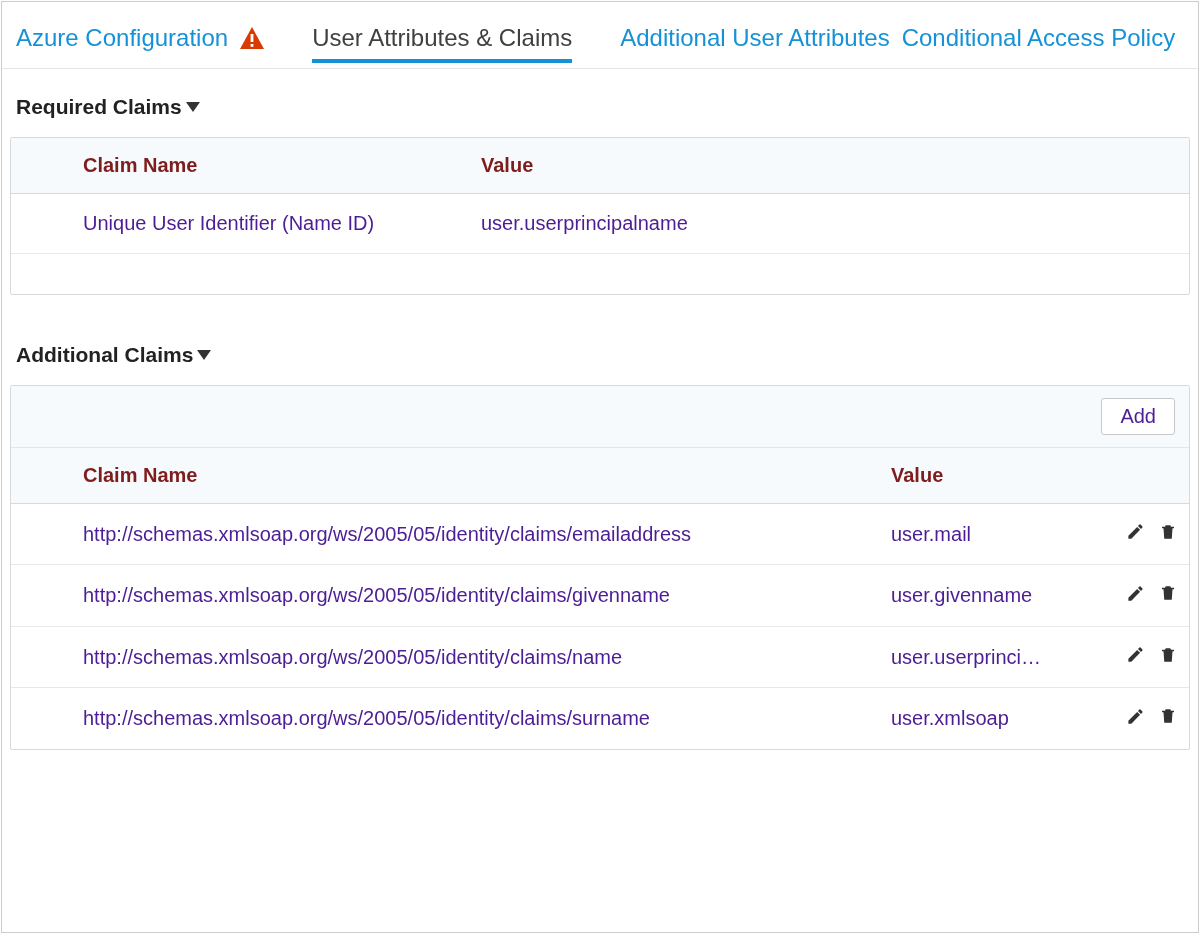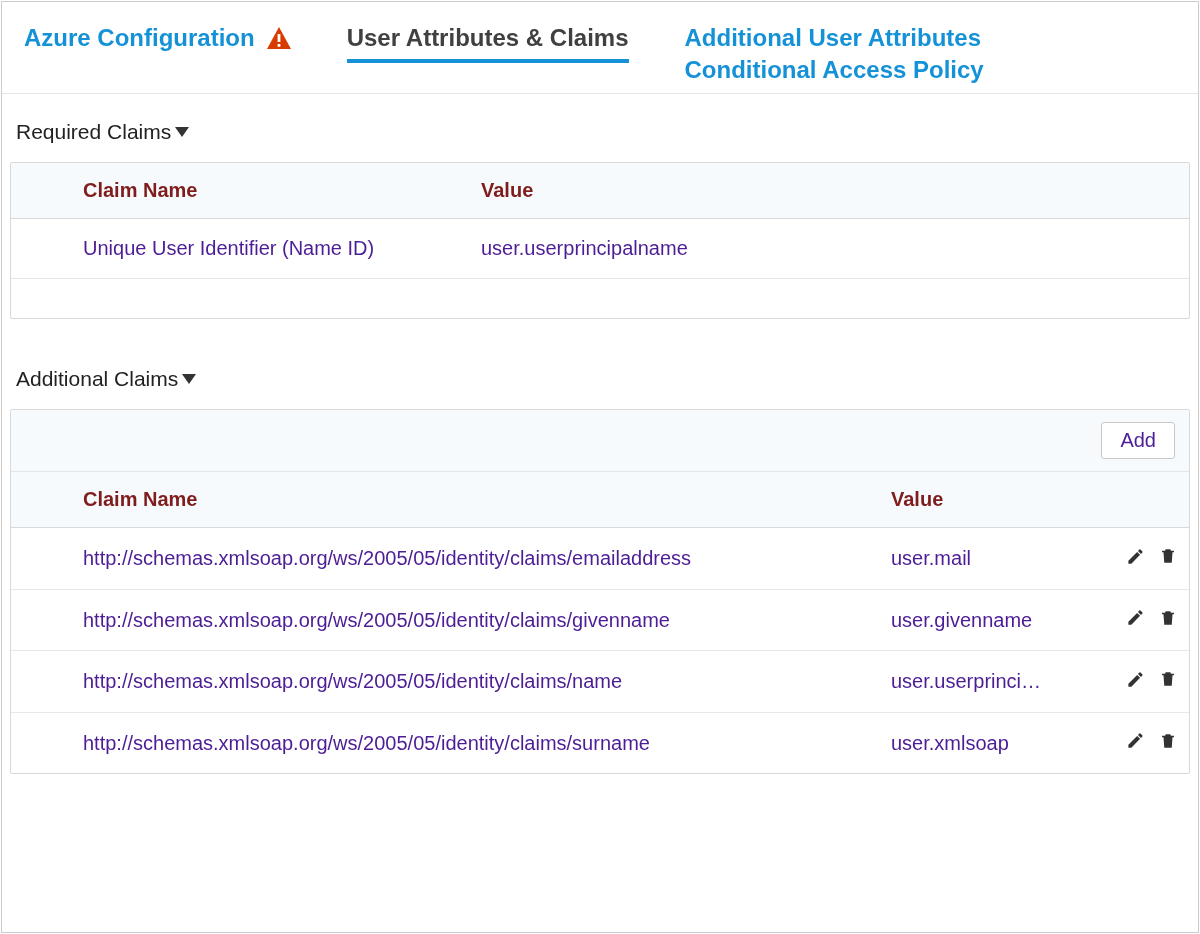--- a/index.html
+++ b/index.html
@@ -22,58 +22,56 @@
   
   .tabs {
     display: flex;
     align-items: flex-start;
     gap: 48px;
     padding: 20px 14px 6px 14px;
     border-bottom: 1px solid #e5e5e5;
   }
   .tab {
     font-size: 24px;
-    font-weight: 700;
+    font-weight: 400;
     color: #1592d7;
     cursor: pointer;
     display: flex;
     align-items: center;
     gap: 12px;
     line-height: 1.35;
-    margin-left: 8px;
   }
   .tab.active {
     color: #404040;
     position: relative;
     padding-bottom: 8px;
   }
   .tab.active::after {
     content: "";
     position: absolute;
     left: 0; right: 0; bottom: -1px;
     height: 4px;
     background: #1592d7;
   }
   .tab-stack {
     display: flex;
-    flex-direction: column;
-    gap: 0;
+    gap: 12px;
   }
   .warning-icon svg { display: block; }
 
   
   .section {
     padding: 12px 8px 10px 8px;
   }
   .section-header {
     display: flex;
     align-items: center;
     gap: 4px;
     font-size: 21px;
-    font-weight: 400;
+    font-weight: 700;
     color: #222;
     padding: 14px 6px 6px 6px;
     cursor: pointer;
   }
   .caret svg { display: block; }
 
   
   .table-wrap {
     border: 1px solid #d9d9d9;
     border-radius: 2px;

